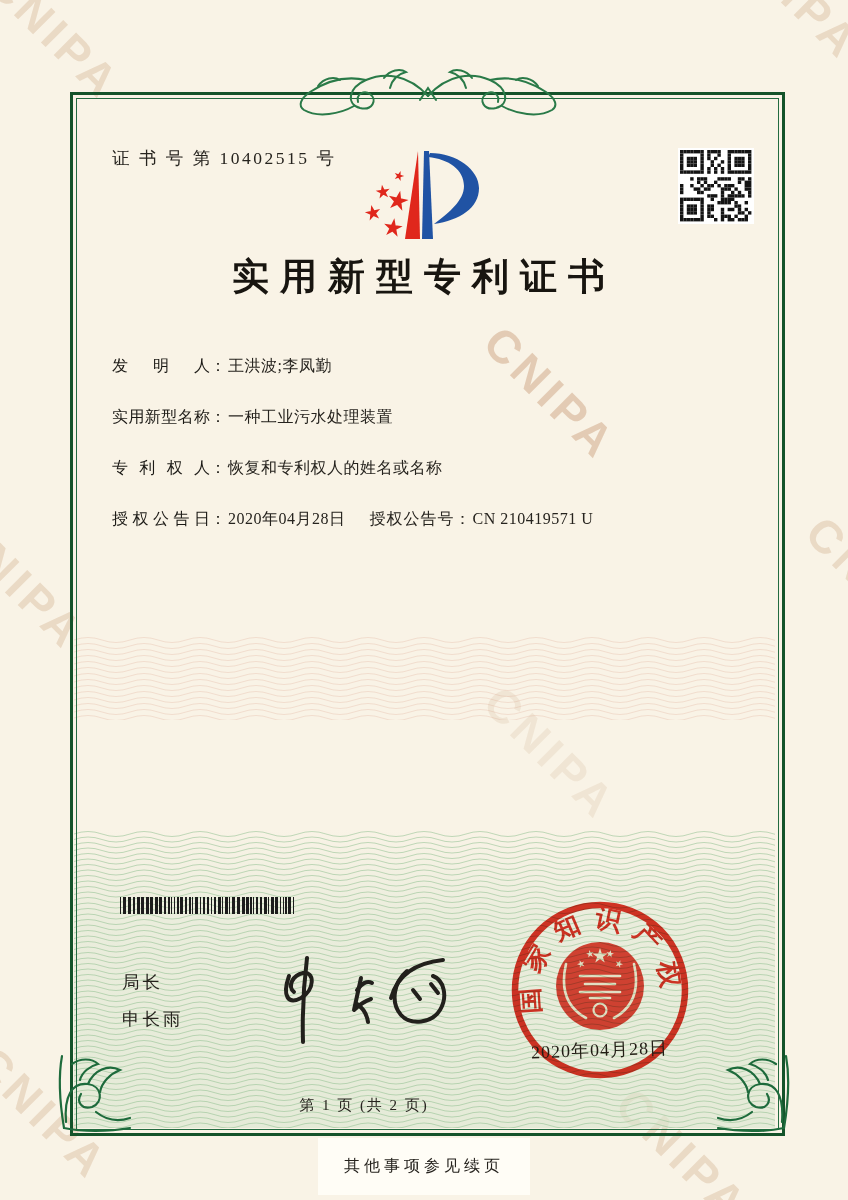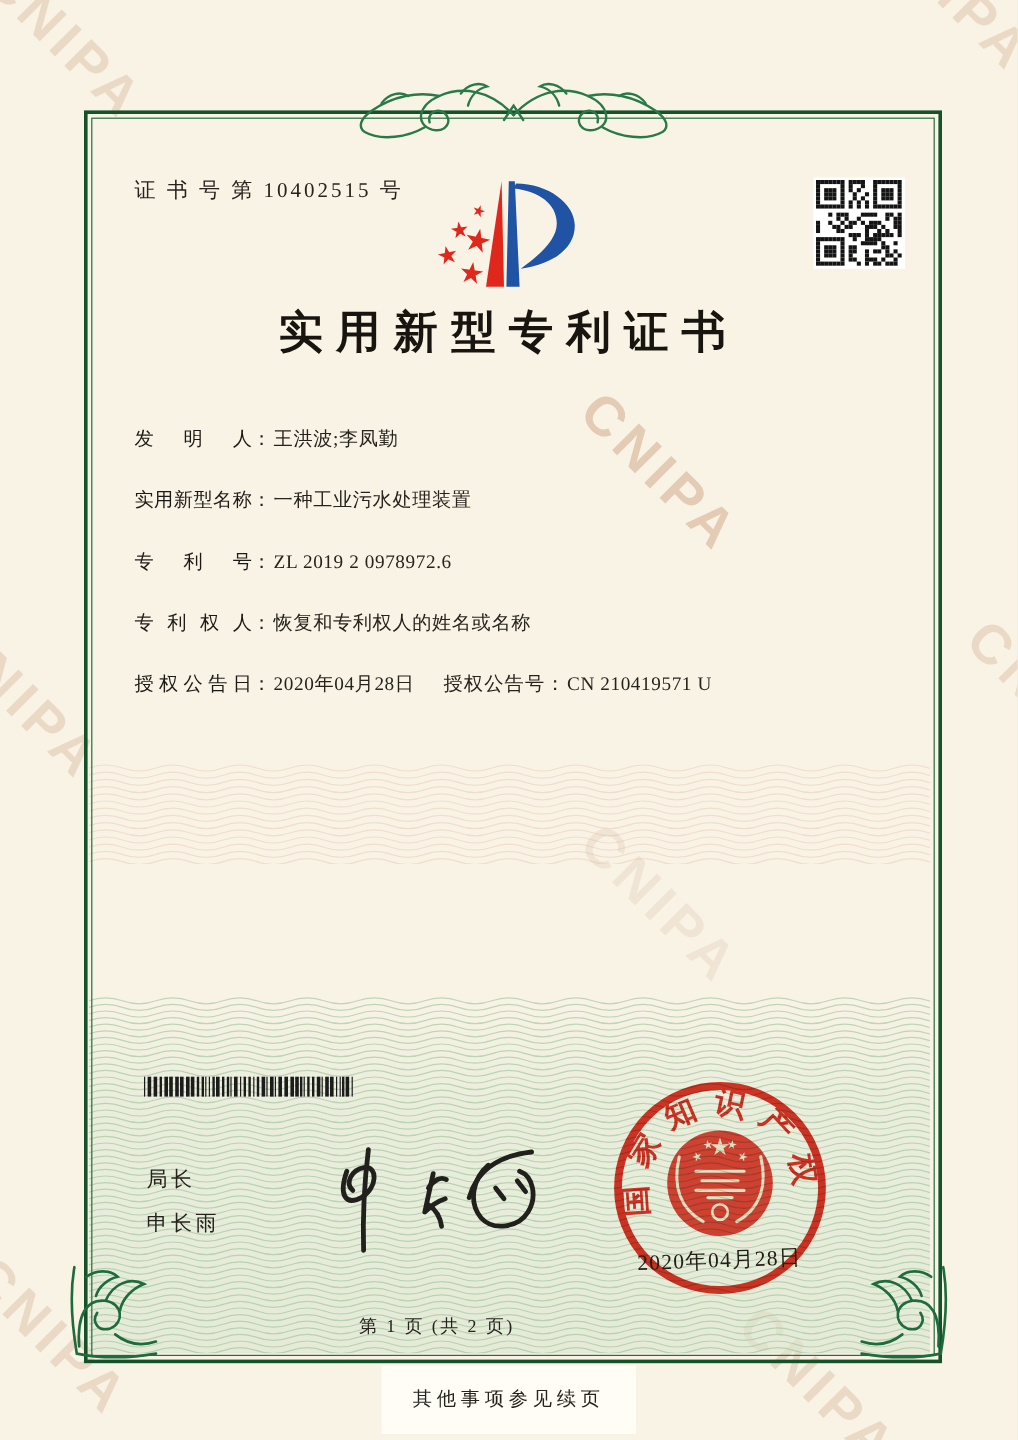--- a/index.html
+++ b/index.html
@@ -417,21 +417,20 @@
         <rect x="59.8" y="70" width="3.4" height="3.4" fill="#141414"></rect>
         <rect x="63.199999999999996" y="70" width="3.4" height="3.4" fill="#141414"></rect>
         <rect x="66.6" y="70" width="3.4" height="3.4" fill="#141414"></rect>
       </svg></div>
 
   <div class="title">实用新型专利证书</div>
 
   <div class="fields" id="fields">
       <div class="frow"><span class="flabel">发明人</span><span class="fsep">：</span><span class="fval">王洪波;李凤勤</span></div>
       <div class="frow"><span class="flabel">实用新型名称</span><span class="fsep">：</span><span class="fval">一种工业污水处理装置</span></div>
-      <div class="frow"><span class="flabel">专利号</span><span class="fsep">：</span><span class="fval">ZL 2019 2 0978972.6</span></div>
       <div class="frow"><span class="flabel">专利权人</span><span class="fsep">：</span><span class="fval">恢复和专利权人的姓名或名称</span></div>
       <div class="frow"><span class="flabel">授权公告日</span><span class="fsep">：</span><span class="fval">2020年04月28日</span><span class="flabel2">授权公告号</span><span class="fsep">：</span><span class="fval">CN 210419571 U</span></div>
     </div>
 
 
   <div class="barcode" id="barcode">
       <i style="width:1px;margin-right:2px"></i>
       <i style="width:3px;margin-right:2px"></i>
       <i style="width:3px;margin-right:2px"></i>
       <i style="width:2px;margin-right:2px"></i>

